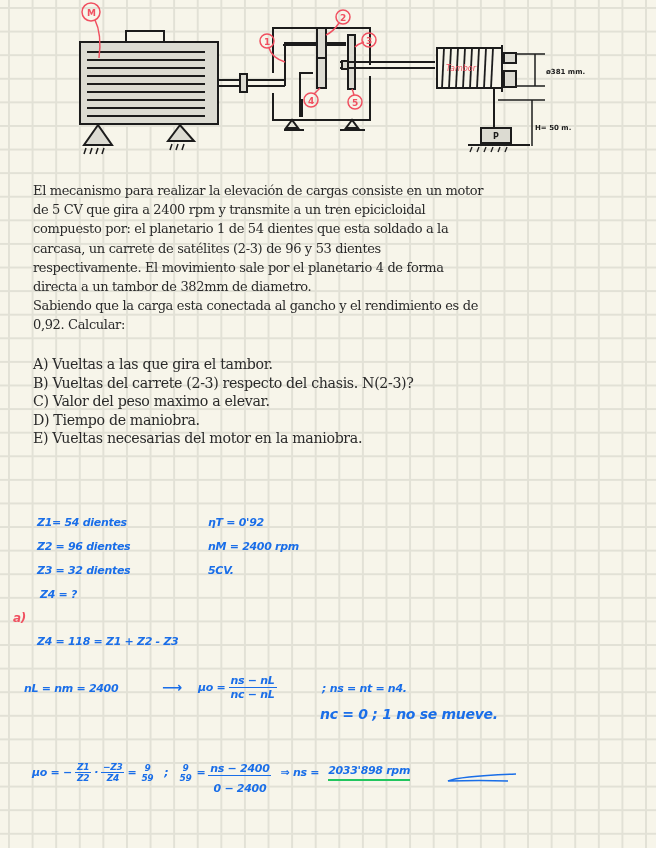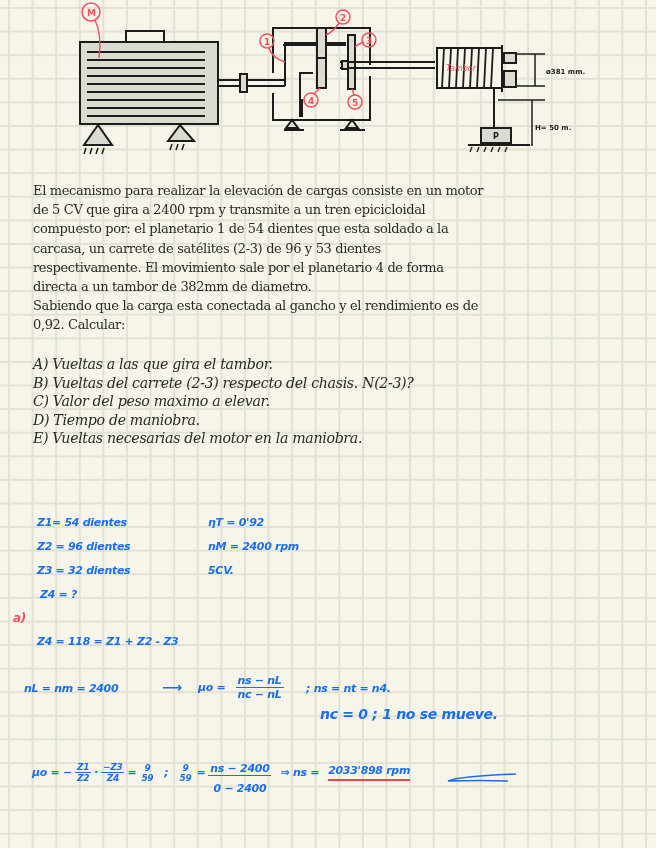--- a/index.html
+++ b/index.html
@@ -15,21 +15,21 @@
   }
   .abs { position: absolute; }
   #diagram { position: absolute; left: 0; top: 0; width: 656px; height: 170px; }
   .problem {
     position: absolute; left: 33px; top: 181px; width: 600px;
     font-family: "DejaVu Serif", serif; font-size: 13px; line-height: 19.2px;
     color: #2a2a2a; letter-spacing: -0.35px;
   }
   .problem .line { white-space: nowrap; }
   .questions { position: absolute; left: 33px; top: 355px; font-family: "DejaVu Serif", serif; font-size: 14.2px; line-height: 18.6px; color: #2a2a2a; letter-spacing: -0.35px; }
-  .questions .q { white-space: nowrap; font-style: italic; }
+  .questions .q { white-space: nowrap; }
   .hw {
     position: absolute; color: #1a6ee8;
     font-family: "DejaVu Sans", sans-serif; font-size: 11px; font-weight: bold;
     white-space: nowrap; letter-spacing: -0.3px; font-style: italic;
   }
   .hw.red { color: #f05060; }
   .frac { display: inline-flex; flex-direction: column; align-items: center; vertical-align: middle; }
   .frac .num { border-bottom: 1.5px solid #1a6ee8; padding: 0 2px; }
   .frac .den { padding: 0 2px; }
   .uline { border-bottom: 1.5px solid #1a6ee8; }
@@ -193,28 +193,28 @@
 
 <div class="hw" style="left:208px;top:516px;">ηT = 0'92</div>
 <div class="hw" style="left:208px;top:540px;">nM = 2400 rpm</div>
 <div class="hw" style="left:208px;top:564px;">5CV.</div>
 
 <div class="hw red" style="left:13px;top:611px;font-size:12px;">a)</div>
 <div class="hw" style="left:37px;top:635px;">Z4 = 118 = Z1 + Z2 - Z3</div>
 
 <div class="hw" style="left:24px;top:682px;">nL = nm = 2400</div>
 <div class="hw" style="left:162px;top:679px;font-size:14px;">⟶</div>
-<div class="hw" style="left:198px;top:674px;display:flex;align-items:center;gap:10px;">
+<div class="hw" style="left:198px;top:674px;display:flex;align-items:center;gap:3px;">
   <span>μo =</span>
   <span class="frac">
     <span class="num">ns − nL</span>
     <span class="den">nc − nL</span>
   </span>
 </div>
-<div class="hw" style="left:306px;top:682px;">; ns = nt = n4.</div>
+<div class="hw" style="left:322px;top:682px;">; ns = nt = n4.</div>
 <div class="hw" style="left:320px;top:706px;font-size:14px;">nc = 0 ; 1 no se mueve.</div>
 
 <div class="hw" style="left:32px;top:750px;display:flex;align-items:center;gap:3px;">
   <span>μo = −</span>
   <span class="frac">
     <span class="num" style="font-size:9px">Z1</span>
     <span class="den" style="font-size:9px">Z2</span>
   </span>
   <span>·</span>
   <span class="frac">
@@ -230,17 +230,17 @@
   <span class="frac">
     <span class="num" style="font-size:9px;border:none">9</span>
     <span class="den" style="font-size:9px">59</span>
   </span>
   <span>=</span>
   <span class="frac" style="margin-top:12px">
     <span class="num">ns − 2400</span>
     <span class="den" style="padding-top:6px">0 − 2400</span>
   </span>
   <span style="margin-left:6px">⇒ ns =</span>
-  <span class="uline" style="margin-left:6px;padding-bottom:2px;border-bottom:2px solid #ef4444">2033'898 rpm</span>
+  <span class="uline" style="margin-left:6px;padding-bottom:2px;border-bottom:2px solid #22c55e">2033'898 rpm</span>
 </div>
 <svg class="abs" style="left:440px;top:772px" width="80" height="12">
   <path d="M76,2 Q20,4 8,9 Q40,8 68,9" stroke="#1a6ee8" stroke-width="1.6" fill="none"></path>
 </svg>
 
 </body></html>

